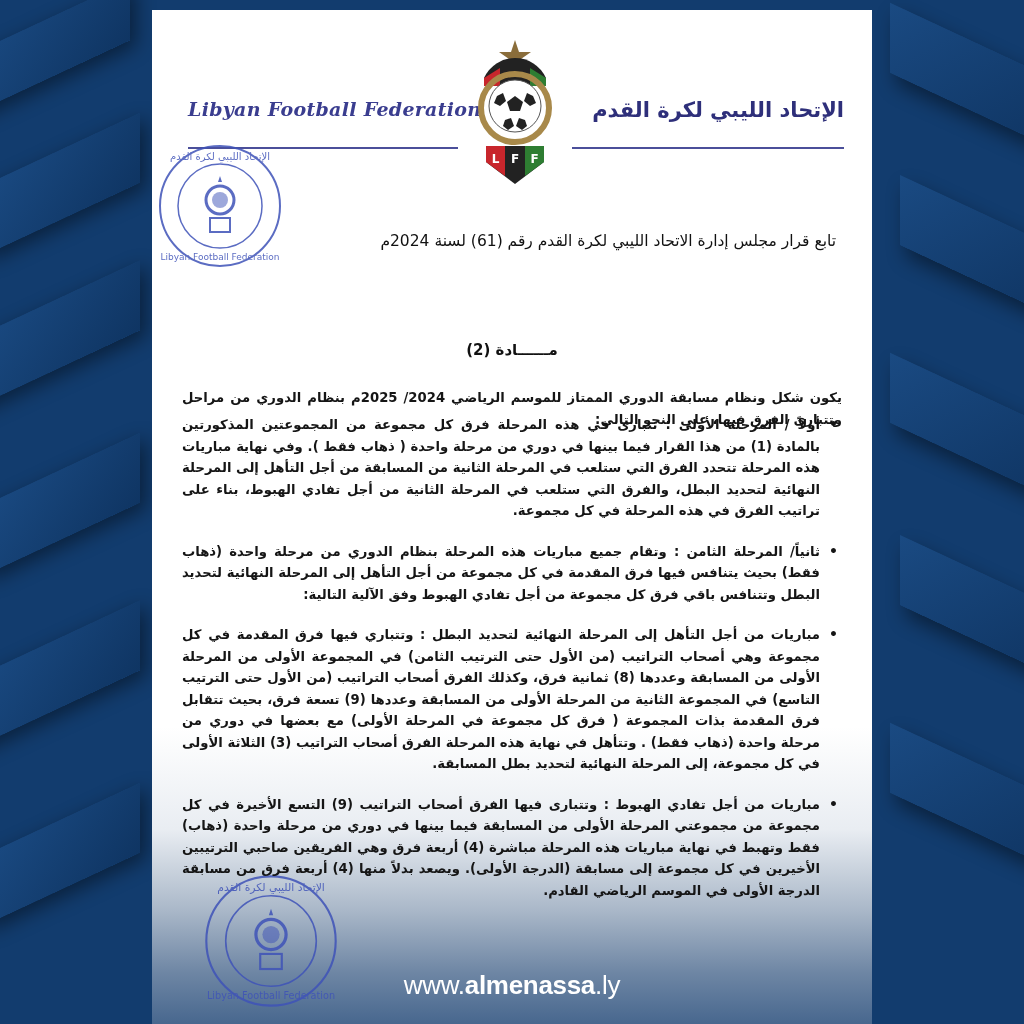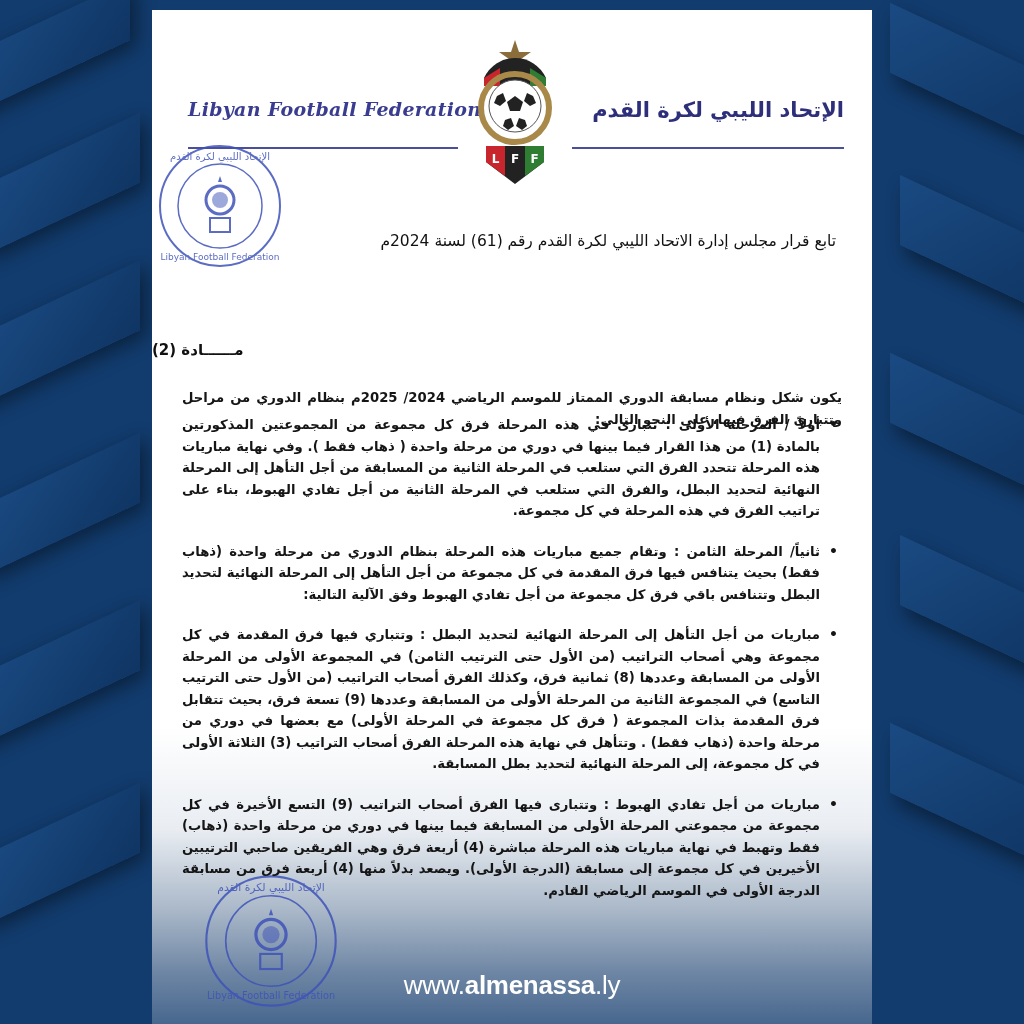--- a/index.html
+++ b/index.html
@@ -24,21 +24,21 @@
   .hdr-line { position:absolute; top:137px; height:2px; background:#4b4f9a; }
   .logo { position:absolute; left:318px; top:28px; width:90px; height:150px; }
   .stamp { position:absolute; color:#3f53b8; opacity:0.85; }
   .doc-title {
     position:absolute; right:36px; top:200px; font-weight:normal; font-size:15.5px; color:#111; direction:rtl;margin-top:22px;
   }
   .body-text {
     position:absolute; left:30px; right:30px; direction:rtl; text-align:justify;
     font-weight:bold; font-size:13.2px; line-height:21.5px; color:#151515;
   }
-  .article-head { position:absolute; left:0; right:0; top:331px; text-align:left; font-weight:bold; font-size:15px; color:#111; direction:rtl; }
+  .article-head { position:absolute; left:0; right:0; top:331px; text-align:center; font-weight:bold; font-size:15px; color:#111; direction:rtl; }
   ul.bullets { margin:0; padding:0 22px 0 0; list-style:none; }
   ul.bullets li { position:relative; margin-bottom:19px; }
   ul.bullets li::before { content:"•"; position:absolute; right:-18px; top:0; font-size:14px; }
   .u { }
   .footer-url {
     position:absolute; left:0; right:0; top:960px; text-align:center; color:#fff;
     font-family:"Liberation Sans", sans-serif; font-size:26px; letter-spacing:-0.3px;
   }
   .footer-url b { font-weight:bold; }
 </style>

